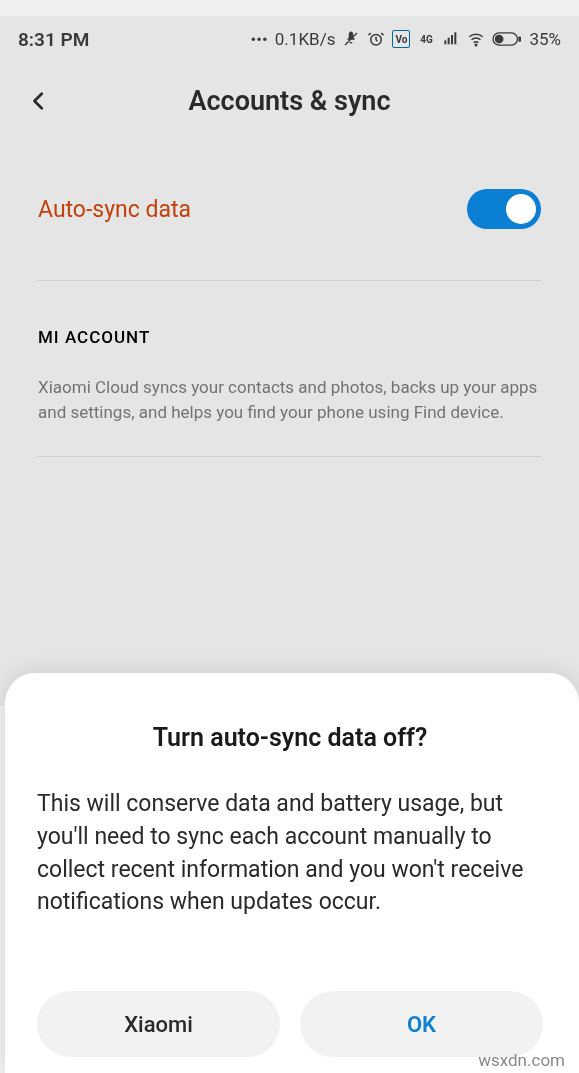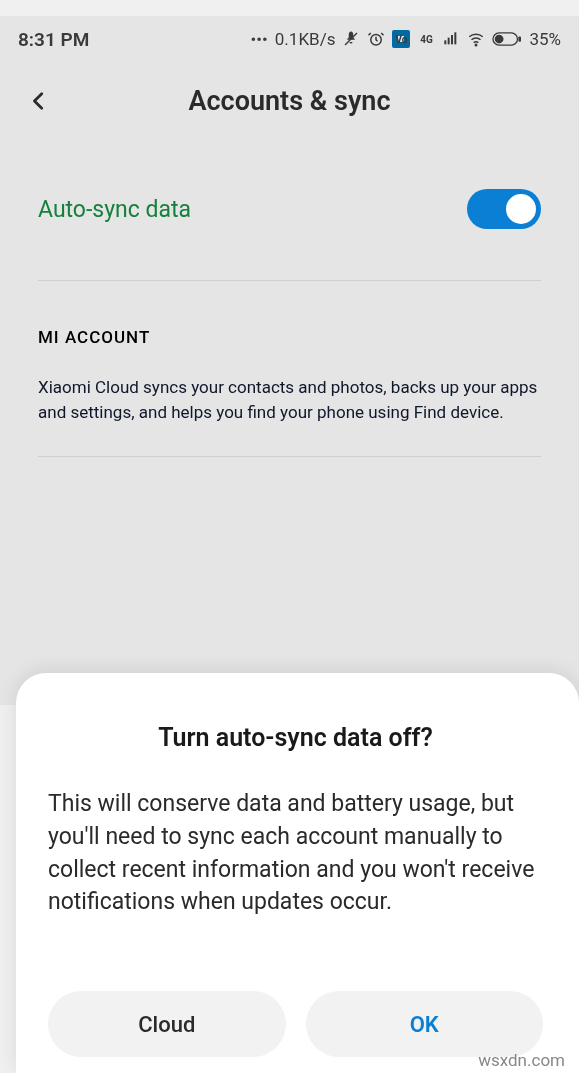--- a/index.html
+++ b/index.html
@@ -52,21 +52,21 @@
       padding: 26px 38px 0 38px;
     }
     .setting-row {
       display: flex;
       justify-content: space-between;
       align-items: center;
       height: 86px;
     }
     .setting-label {
       font-size: 23px;
-      color: #15803d;
+      color: #c2410c;
     }
     .toggle {
       width: 74px;
       height: 40px;
       border-radius: 20px;
       position: relative;
     }
     .toggle-on { background: #0a7fd4; }
     .toggle-off { background: #d0d0d0; }
     .toggle-knob {
@@ -107,33 +107,33 @@
       justify-content: center;
     }
     .account-label {
       font-size: 23px;
       color: #2a2a2a;
       flex: 1;
     }
     .chevron { font-size: 26px; color: #999; }
     .description {
       font-size: 17px;
-      color: #0f172a;
+      color: #737373;
       line-height: 1.45;
       margin-top: 28px;
     }
     .divider2 {
       height: 1px;
       background: #cfcfcf;
       margin-top: 32px;
     }
     .dialog {
       position: absolute;
       bottom: 0;
-      left: 16px;
+      left: 5px;
       right: 0;
       background: #fff;
       border-radius: 30px 30px 0 0;
       padding: 50px 36px 0 32px;
       box-shadow: 0 -2px 20px rgba(0,0,0,0.1);
     }
     .dialog-title {
       text-align: center;
       font-size: 25px;
       font-weight: 600;
@@ -189,21 +189,21 @@
             <path d="M12 2C10 2 9 4 9 6v4l-2 2v1h10v-1l-2-2V6c0-2-1-4-3-4zm-2 14a2 2 0 104 0h-4z"></path>
             <line x1="4" y1="20" x2="20" y2="4" stroke="#3a3a3a" stroke-width="2"></line>
           </svg>
       </span>
       <span class="sicon">
         <svg viewBox="0 0 24 24" width="18" height="18" fill="none" stroke="#3a3a3a" stroke-width="2">
             <circle cx="12" cy="13" r="7"></circle>
             <path d="M12 9v4l2 2M5 4L2 7M19 4l3 3"></path>
           </svg>
       </span>
-      <span class="sicon" style="font-size:10px;border:6px solid #0369a1;padding:0 1px;border-radius:2px;font-weight:bold;">Vo</span>
+      <span class="sicon" style="font-size:10px;border:1px solid #0369a1;padding:0 1px;border-radius:2px;font-weight:bold;">Vo</span>
       <span class="sicon" style="font-size:10px;font-weight:bold;">4G<br></span>
       <span class="sicon">
         <svg viewBox="0 0 24 24" width="16" height="16" fill="#3a3a3a">
             <rect x="2" y="14" width="3" height="6"></rect>
             <rect x="7" y="10" width="3" height="10"></rect>
             <rect x="12" y="6" width="3" height="14"></rect>
             <rect x="17" y="2" width="3" height="18"></rect>
           </svg>
       </span>
       <span class="sicon">
@@ -247,18 +247,18 @@
     <div class="description">Xiaomi Cloud syncs your contacts and photos, backs up your apps and settings, and helps you find your phone using Find device.</div>
 
     <div class="divider2"></div>
   </div>
 </div>
 
 <div class="dialog">
   <div class="dialog-title">Turn auto-sync data off?</div>
   <div class="dialog-body">This will conserve data and battery usage, but you'll need to sync each account manually to collect recent information and you won't receive notifications when updates occur.</div>
   <div class="dialog-buttons">
-    <div class="dialog-btn btn-cancel">Cloud</div>
+    <div class="dialog-btn btn-cancel">Xiaomi</div>
     <div class="dialog-btn btn-ok">OK</div>
   </div>
 </div>
 
 <div class="watermark">wsxdn.com</div>
 
 </body></html>

